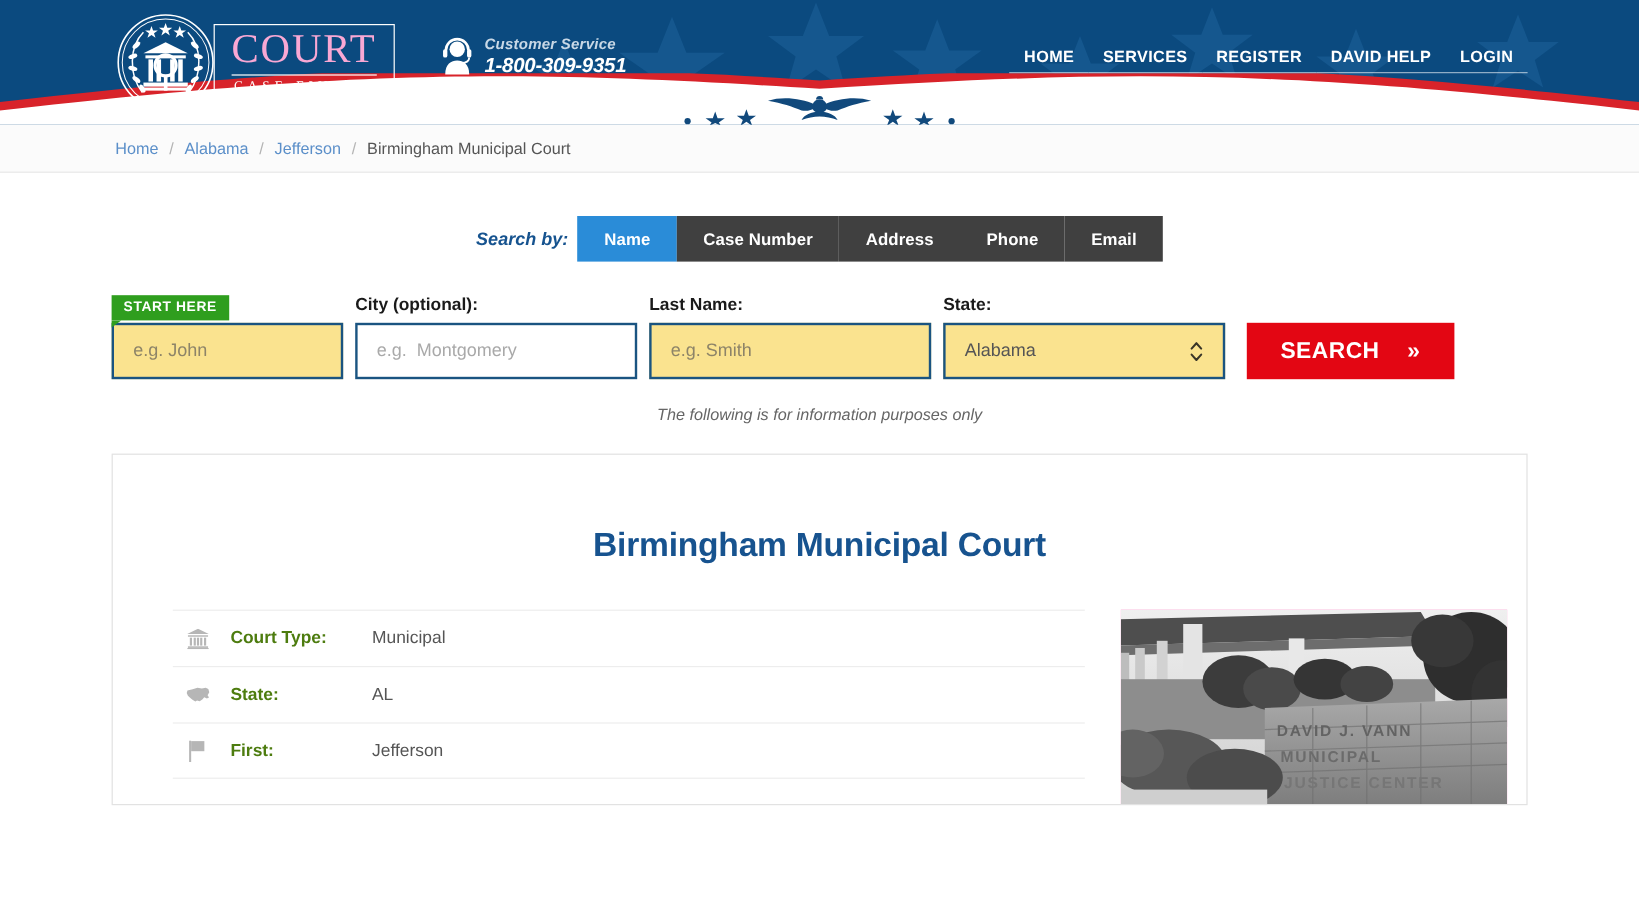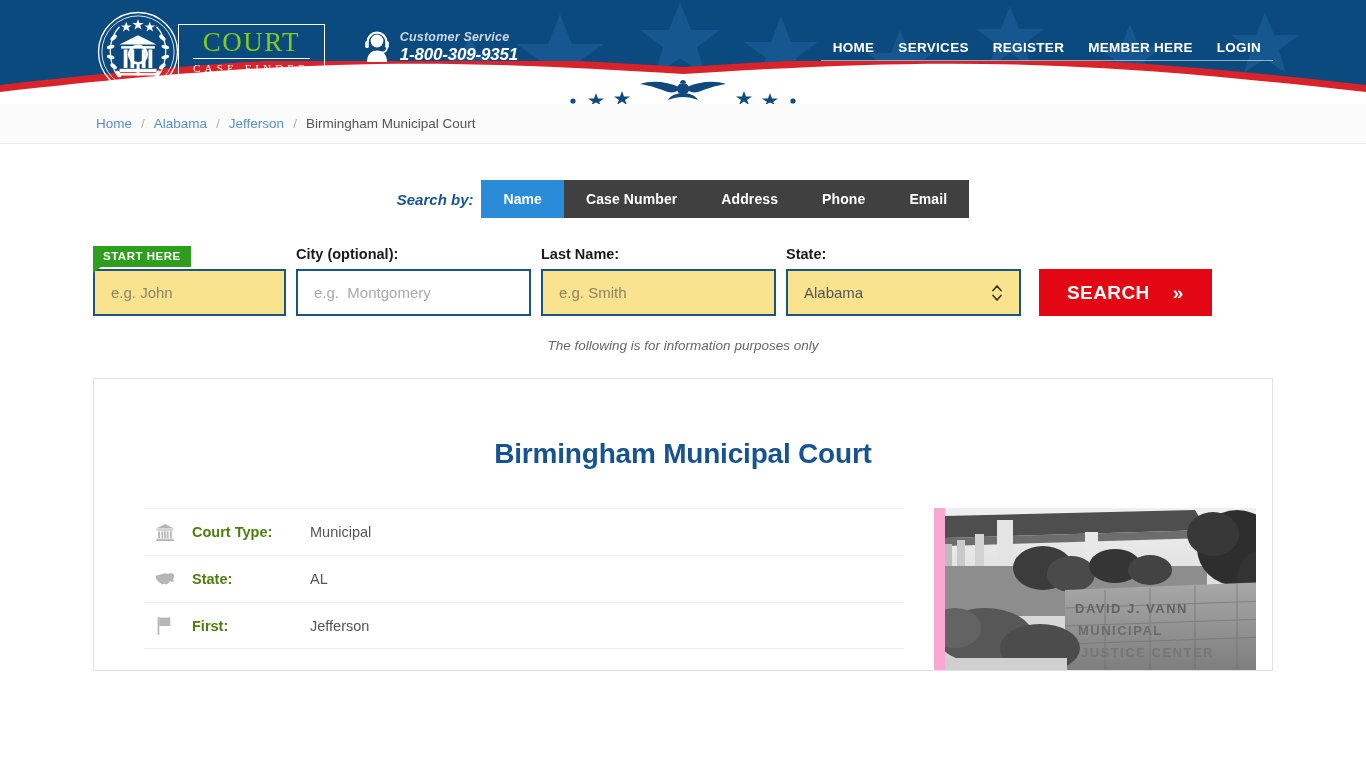--- a/index.html
+++ b/index.html
@@ -45,22 +45,22 @@
   }
   .logo-seal { width: 84px; height: 84px; flex: 0 0 auto; }
   .logo-wordbox {
     border: 1.5px solid #ffffff;
     padding: 4px 14px 5px 14px;
     margin-left: -2px;
     text-align: center;
   }
   .logo-word {
     font-family: "Liberation Serif", serif;
-    color: #84cc16;
-    font-size: 27px;
+    color: #f9a8d4;
+    font-size: 34px;
     letter-spacing: 1.5px;
     line-height: 1.02;
     font-weight: 400;
   }
   .logo-sub {
     font-family: "Liberation Serif", serif;
     color: #fff;
     font-size: 11px;
     letter-spacing: 4.2px;
     border-top: 1px solid #fff;
@@ -301,21 +301,20 @@
     flex: 0 0 118px;
   }
   .info-val { color: #555; font-size: 14.5px; }
 
   .photo {
     width: 322px;
     height: 162px;
     overflow: hidden;
     flex: 0 0 322px;
     background: #f9a8d4;
-    padding-left: 11px;
   }
 </style>
 </head>
 <body>
 
 <div class="header">
 
   <svg class="header-stars" viewBox="0 0 1366 104" preserveAspectRatio="none">
     <g fill="#15578e">
       <polygon points="560,14 572,44 604,44 578,62 588,94 560,75 532,94 542,62 516,44 548,44"></polygon>
@@ -392,21 +391,21 @@
       <div class="cs-text">
         <div class="cs-label">Customer Service</div>
         <div class="cs-phone">1-800-309-9351</div>
       </div>
     </div>
 
     <div class="nav">
       <a href="#">HOME</a>
       <a href="#">SERVICES</a>
       <a href="#">REGISTER</a>
-      <a href="#">MEMBER HERE</a>
+      <a href="#">DAVID HELP</a>
       <a href="#">LOGIN</a>
     </div>
   </div>
 
   <svg class="wave" viewBox="0 0 1366 44" preserveAspectRatio="none">
     <path d="M0,30 C300,-4 430,-4 683,12 C936,-4 1066,-4 1366,30 L1366,44 L0,44 Z" fill="#ffffff"></path>
     <path d="M0,24 C300,-10 430,-10 683,6 C936,-10 1066,-10 1366,24 L1366,31 C1066,-3 936,-3 683,13 C430,-3 300,-3 0,31 Z" fill="#d8232a"></path>
     <g fill="#11497c">
       <polygon points="600,34 603,40 610,40 604.5,44 606,44 594,44 595.5,40 602,40" opacity="0"></polygon>
       <polygon points="596,32 598,37.5 604,37.5 599,41 601,44 596,41.5 591,44 593,41 588,37.5 594,37.5"></polygon>

